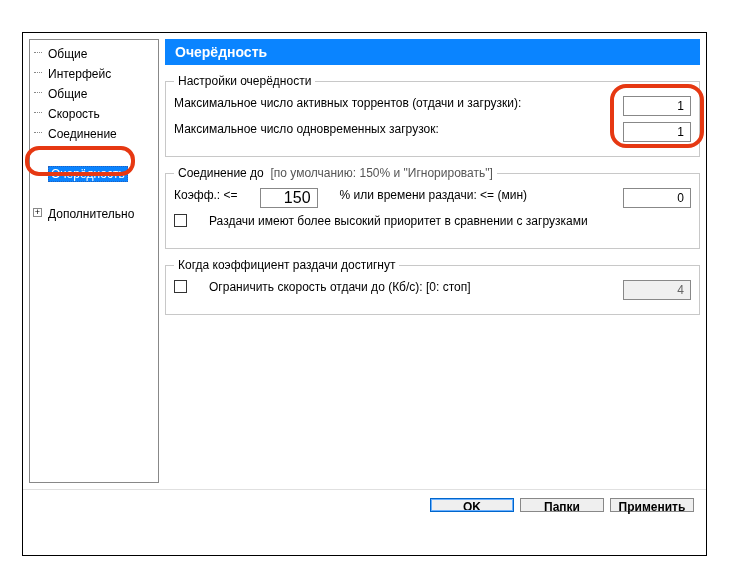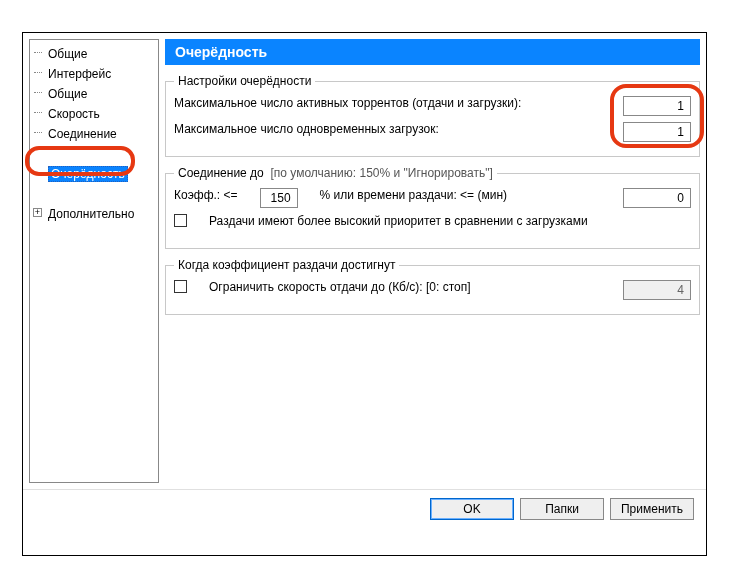--- a/index.html
+++ b/index.html
@@ -116,27 +116,27 @@
     text-align: right;
     padding: 0 6px;
     font-family: inherit;
     font-size: 12px;
   }
   input[type=text].num:disabled {
     background: #f0f0f0;
     color: #666;
   }
   input[type=text].small {
-    width: 38px;
+    width: 58px;
     height: 20px;
     border: 1px solid #888;
     text-align: right;
     padding: 0 6px;
     font-family: inherit;
-    font-size: 12px;
+    font-size: 16px;
   }
   .chk {
     width: 13px; height: 13px;
     border: 1px solid #333;
     background: #fff;
     display: inline-block;
     flex-shrink: 0;
   }
   .red-ring-inputs {
     position: absolute;
@@ -147,26 +147,27 @@
   }
   .buttons {
     display: flex;
     justify-content: flex-end;
     gap: 6px;
     padding: 8px 12px;
     border-top: 1px solid #e0e0e0;
   }
   .btn {
     min-width: 84px;
-    height: 22px;
+    height: 14px;
     border: 1px solid #888;
     background: #efefef;
     font-family: inherit;
     font-size: 12px;
     cursor: pointer;
+    font-weight: bold;
   }
   .btn.default {
     border: 1px solid #0066cc;
     outline: 1px solid #6ab0ff;
     outline-offset: -2px;
   }
   .hint { color: #555; }
 </style>
 </head>
 <body>

